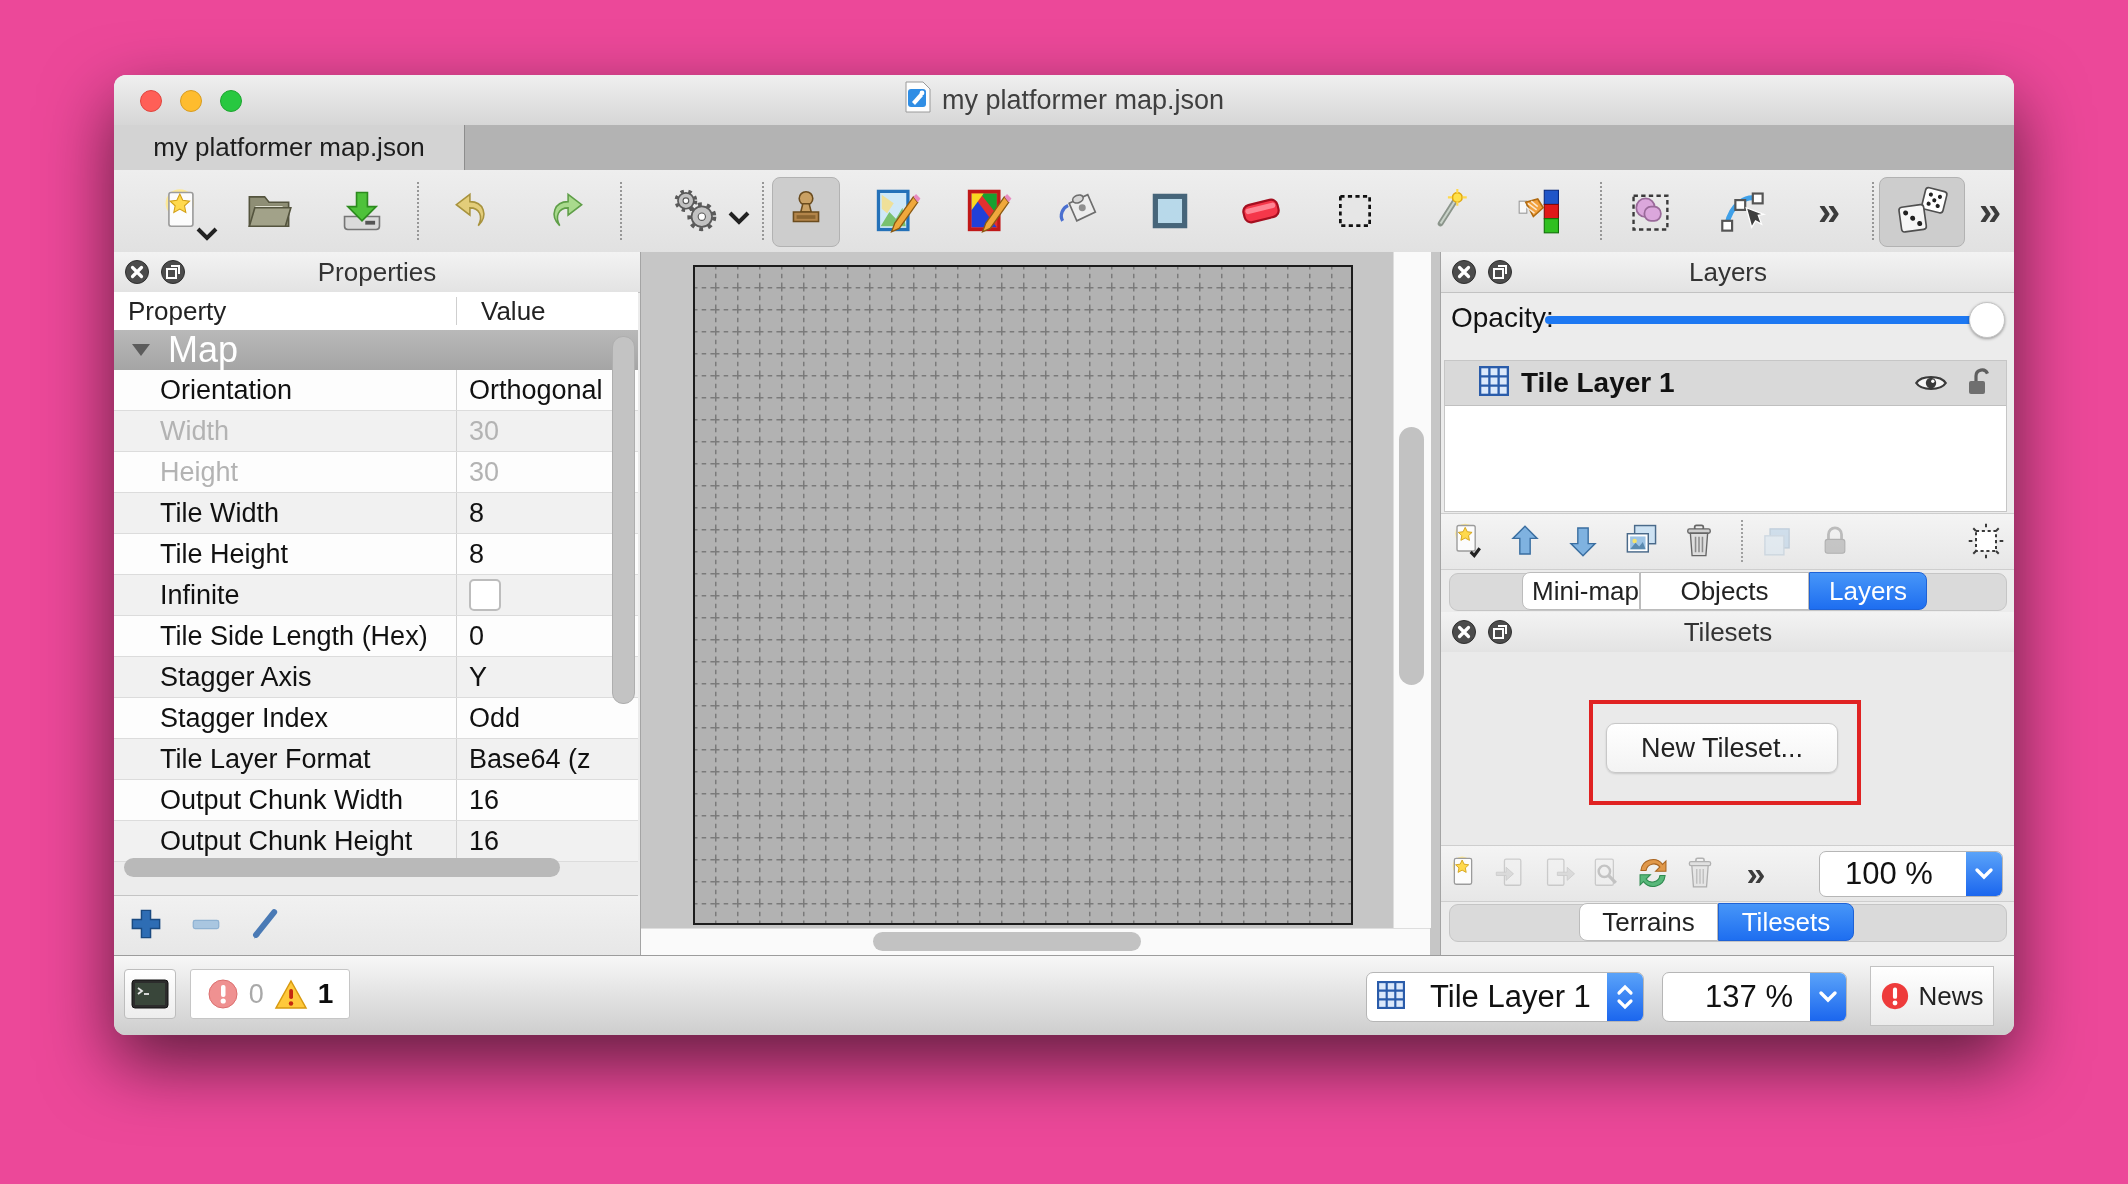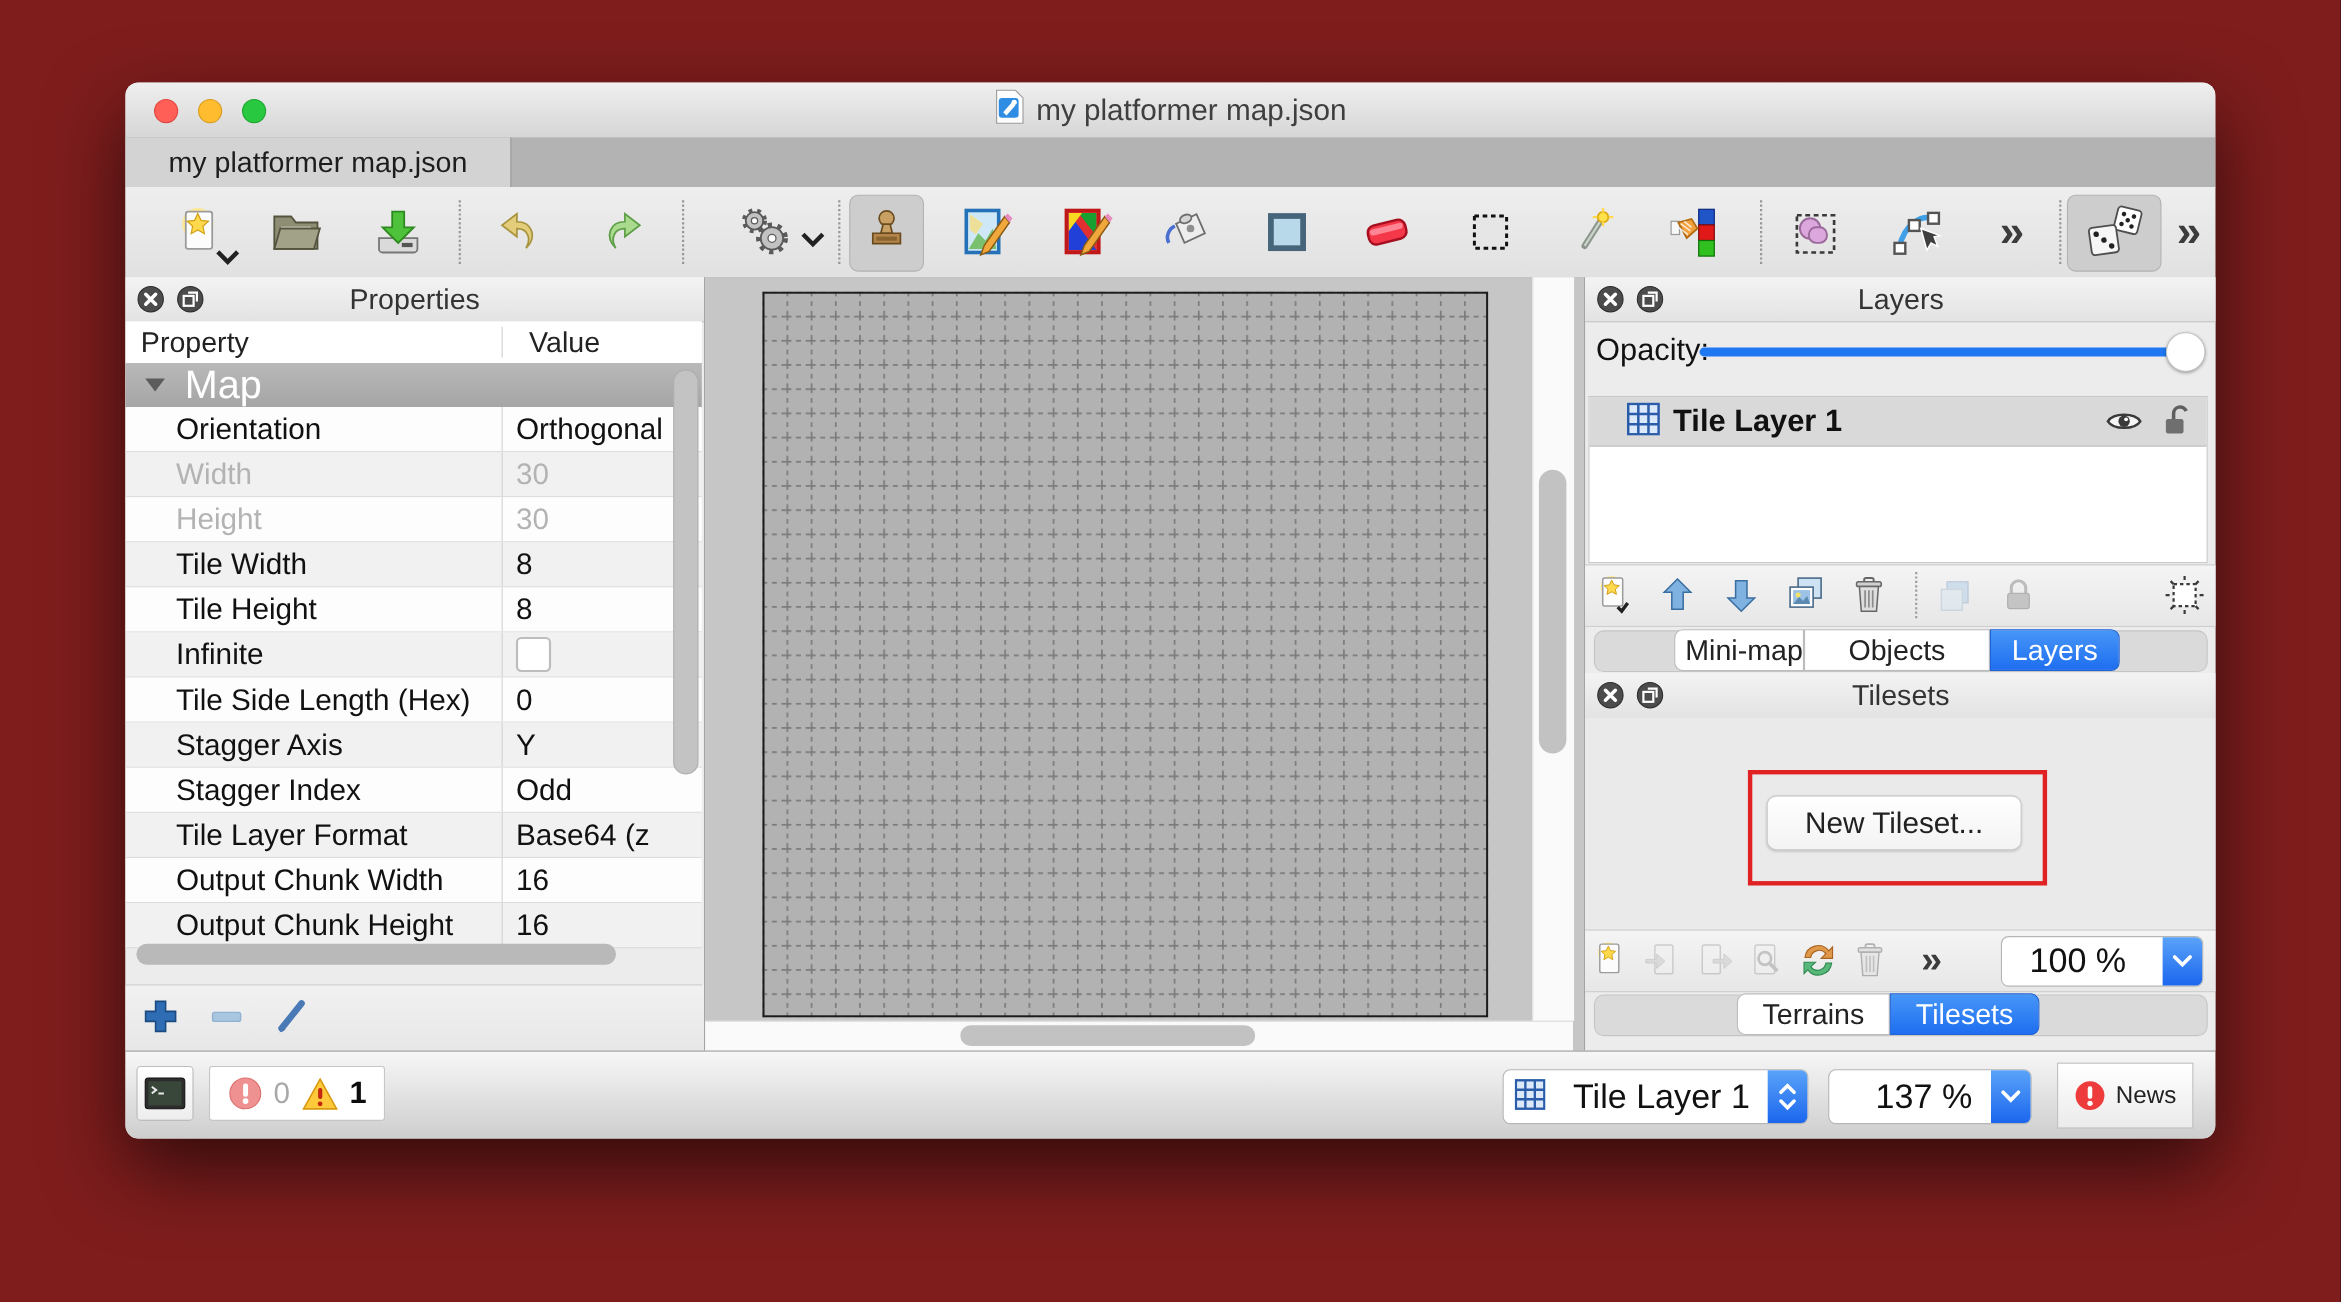--- a/index.html
+++ b/index.html
@@ -1,16 +1,16 @@
 <!DOCTYPE html>
 <html><head>
 <meta charset="utf-8">
 <style>
   html,body{margin:0;padding:0;background:#000;}
-  .stage{position:relative;width:2128px;height:1184px;background:#7f1d1d;overflow:hidden;
+  .stage{position:relative;width:2128px;height:1184px;background:#ec4899;overflow:hidden;
          font-family:"Liberation Sans",sans-serif;-webkit-font-smoothing:antialiased;}
   .win{position:absolute;left:114px;top:75px;width:1900px;height:960px;border-radius:12px;
        background:#ececec;box-shadow:0 28px 70px rgba(0,0,0,.6);overflow:hidden;}
 
   
   .titlebar{position:absolute;left:0;top:0;right:0;height:50px;
             background:linear-gradient(#efefef,#d6d6d6);border-bottom:1px solid #b4b4b4;}
   .light{position:absolute;top:15px;width:20px;height:20px;border-radius:50%;}
   .title{position:absolute;left:0;right:0;top:0;height:50px;display:flex;align-items:center;
          justify-content:center;gap:10px;font-size:27px;color:#3f3f3f;}
@@ -109,21 +109,21 @@
   .status{position:absolute;left:0;right:0;top:880px;height:80px;
           background:linear-gradient(#f7f7f7,#cdcdcd);border-top:1px solid #9c9c9c;}
   .sbtn{position:absolute;background:linear-gradient(#fff,#ededed);border:1px solid #bdbdbd;border-radius:4px;
         display:flex;align-items:center;justify-content:center;}
   .msggroup{position:absolute;left:76px;top:13px;width:158px;height:48px;background:#fff;border:1px solid #c6c6c6;
             border-radius:3px;display:flex;align-items:center;justify-content:center;gap:10px;}
   .cnt0{font-size:27px;color:#a9a9a9;}
   .cnt1{font-size:28px;font-weight:bold;color:#0d0d0d;}
   .newsbtn{position:absolute;left:1756px;top:10px;width:122px;height:58px;background:linear-gradient(#fff,#ebebeb);
            border:1px solid #c2c2c2;display:flex;align-items:center;justify-content:center;gap:8px;
-           font-size:22px;color:#222;}
+           font-size:26px;color:#222;}
 </style>
 </head>
 <body>
 
 <div class="stage">
 <div class="win">
 
   <div class="titlebar">
     <div class="light" style="left:26px;background:#ff5f57;border:1px solid #e0443e;"></div>
     <div class="light" style="left:66px;background:#febc2e;border:1px solid #d89c1f;"></div>

